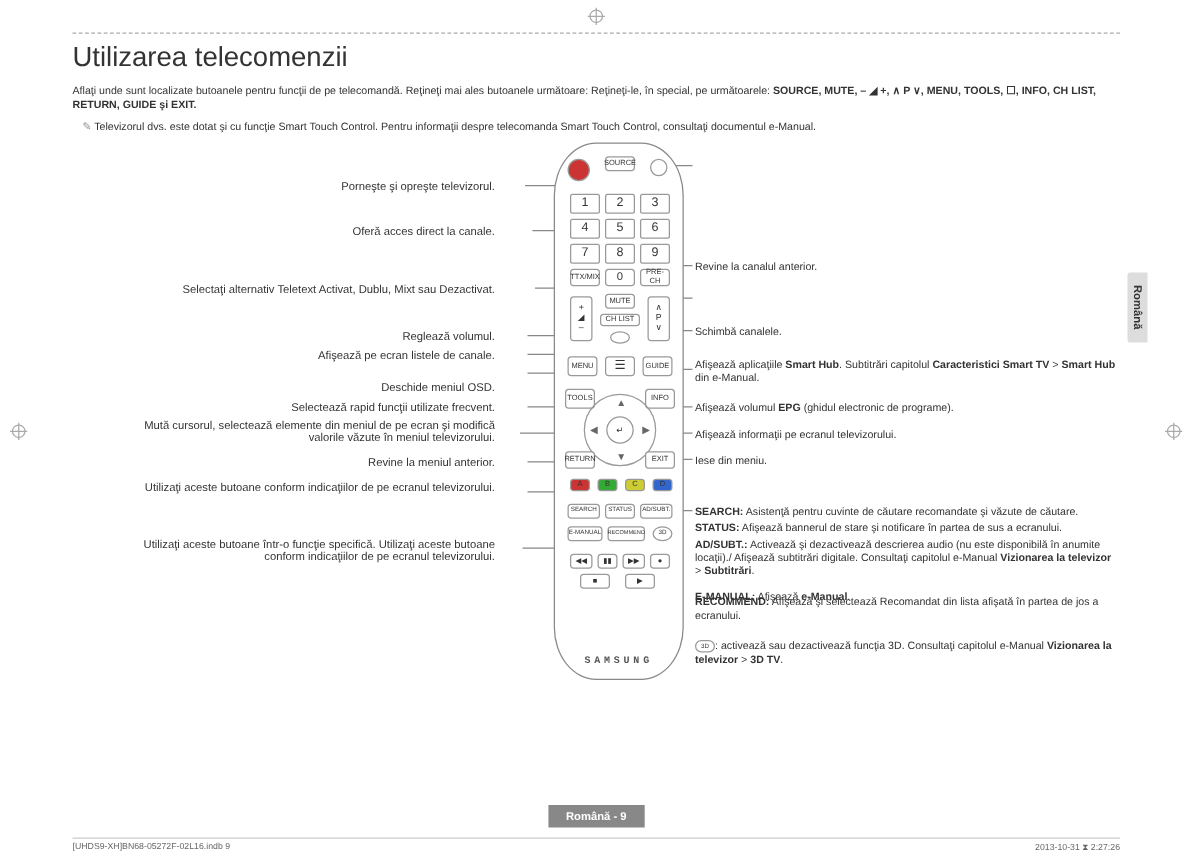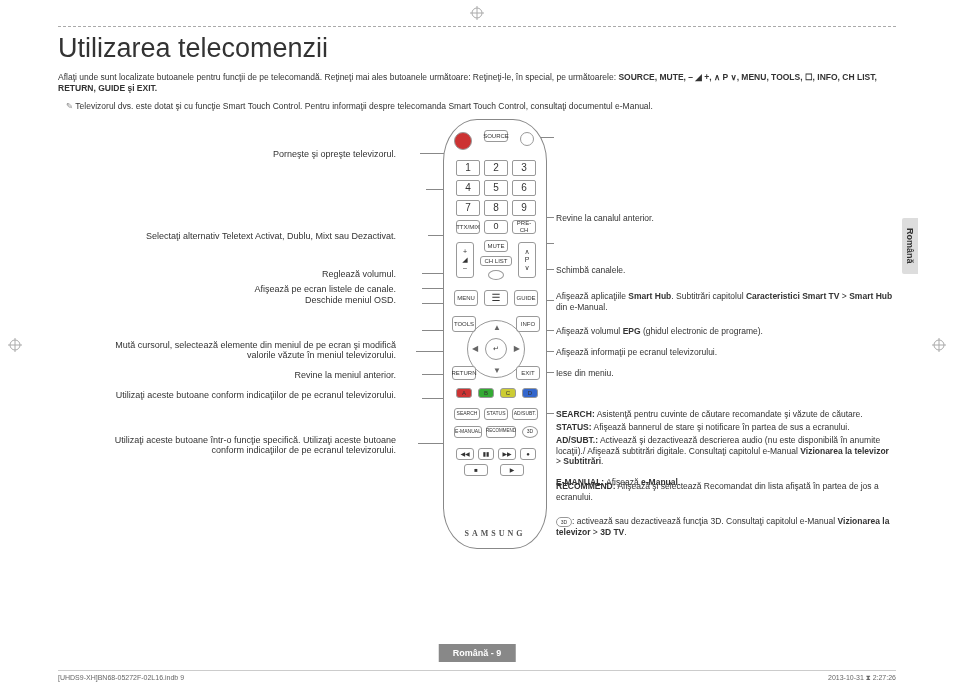--- a/index.html
+++ b/index.html
@@ -4,38 +4,38 @@
 <style>
 * { margin:0; padding:0; box-sizing:border-box; }
 body { width:954px; height:690px; font-family:Arial,Helvetica,sans-serif; font-size:9px; color:#333; background:#fff; position:relative; }
 .crop { position:absolute; color:#999; }
 .crop.top { top:6px; left:50%; transform:translateX(-50%); }
 .crop.left { top:50%; left:8px; transform:translateY(-50%); }
 .crop.right { top:50%; right:8px; transform:translateY(-50%); }
 .crop svg { display:block; }
 .page { padding:26px 58px 0 58px; }
 .hr-dash { border:none; border-top:1px dashed #aaa; margin-bottom:6px; }
-h1 { font-weight:300; font-size:27px; margin-bottom:8px; }
+h1 { font-weight:300; font-size:22px; margin-bottom:8px; }
 .intro { font-size:8.5px; line-height:1.35; margin-bottom:4px; }
 .intro b, .labels b, .rlabel b { font-weight:bold; }
 .note { font-size:8.5px; margin:6px 0 8px 8px; }
 .note::before { content:"✎ "; color:#888; }
 .diagram { position:relative; height:440px; }
 .remote { position:absolute; left:385px; top:0; width:104px; height:430px; border:1px solid #888; border-radius:34px 34px 34px 34px / 42px 42px 42px 42px; background:#fff; }
 .rcell { position:absolute; border:1px solid #999; font-size:6px; text-align:center; line-height:1.1; display:flex; align-items:center; justify-content:center; background:#fff; }
 .rnd { border-radius:3px; }
 .oval { border-radius:50%; }
 .numk { width:24px; height:16px; font-size:10px; border-radius:2px; }
 .llabel { position:absolute; right:500px; width:300px; text-align:right; }
 .rlabel { position:absolute; left:498px; width:340px; text-align:left; font-size:8.5px; line-height:1.25; }
 .line { position:absolute; height:1px; background:#888; }
 .tab { position:absolute; right:36px; top:218px; writing-mode:vertical-rl; font-size:9px; background:#ddd; padding:10px 3px; font-weight:bold; border-radius:2px 0 0 2px; }
 .pgnum { position:absolute; left:50%; transform:translateX(-50%); bottom:28px; background:#888; color:#fff; font-size:9px; padding:4px 14px; font-weight:bold; }
 .footer { position:absolute; bottom:8px; left:58px; right:58px; border-top:1px solid #ccc; font-size:7px; color:#666; display:flex; justify-content:space-between; padding-top:3px; }
-.brand { position:absolute; bottom:10px; left:50%; transform:translateX(-50%); letter-spacing:3px; font-size:8px; font-weight:bold; color:#555; font-family:Liberation Serif, serif;margin-top:28px; }
+.brand { position:absolute; bottom:10px; left:50%; transform:translateX(-50%); letter-spacing:3px; font-size:8px; font-weight:bold; color:#555; font-family:Liberation Mono, monospace;margin-top:28px; }
 .dpad { position:absolute; width:58px; height:58px; border:1px solid #999; border-radius:50%; left:23px; }
 .dpad .c { position:absolute; width:22px; height:22px; border:1px solid #999; border-radius:50%; left:17px; top:17px; font-size:7px; display:flex; align-items:center; justify-content:center; }
 .arrow { position:absolute; font-size:8px; color:#666; }
 .icon3d { width:16px; height:10px; border:1px solid #999; border-radius:5px; display:inline-block; vertical-align:middle; font-size:5px; line-height:8px; text-align:center; }
 </style>
 </head>
 <body>
 
 <div class="crop top">
     <svg width="14" height="14">
@@ -63,24 +63,26 @@
   <hr class="hr-dash">
   <h1>Utilizarea telecomenzii</h1>
   <p class="intro">
     <span>Aflaţi unde sunt localizate butoanele pentru funcţii de pe telecomandă. Reţineţi mai ales butoanele următoare: Reţineţi-le, în special, pe următoarele: </span><b>SOURCE, MUTE, – ◢ +, ∧ P ∨, MENU, TOOLS, ☐, INFO, CH LIST, RETURN, GUIDE şi EXIT.</b>
   </p>
   <p class="note">Televizorul dvs. este dotat şi cu funcţie Smart Touch Control. Pentru informaţii despre telecomanda Smart Touch Control, consultaţi documentul e-Manual.</p>
 
   <div class="diagram">
 
     <div class="llabel" style="top:30px">Porneşte şi opreşte televizorul.</div>
+    <div class="llabel" style="top:66px">Oferă acces direct la canale.</div>
     <div class="llabel" style="top:112px">Selectaţi alternativ Teletext Activat, Dublu, Mixt sau Dezactivat.</div>
     <div class="llabel" style="top:150px">Reglează volumul.</div>
     <div class="llabel" style="top:165px">Afişează pe ecran listele de canale.</div>
-    <div class="llabel" style="top:176px">Deschide meniul OSD.</div>
+    <div class="llabel" style="top:191px">Deschide meniul OSD.</div>
+    <div class="llabel" style="top:207px">Selectează rapid funcţii utilizate frecvent.</div>
     <div class="llabel" style="top:221px;">Mută cursorul, selectează elemente din meniul de pe ecran şi modifică valorile văzute în meniul televizorului.</div>
     <div class="llabel" style="top:251px">Revine la meniul anterior.</div>
     <div class="llabel" style="top:271px">Utilizaţi aceste butoane conform indicaţiilor de pe ecranul televizorului.</div>
     <div class="llabel" style="top:316px">Utilizaţi aceste butoane într-o funcţie specifică. Utilizaţi aceste butoane conform indicaţiilor de pe ecranul televizorului.</div>
 
     <div class="rlabel" style="top:94px">Revine la canalul anterior.</div>
     <div class="rlabel" style="top:146px">Schimbă canalele.</div>
     <div class="rlabel" style="top:172px">
       <span>Afişează aplicaţiile </span><b>Smart Hub</b><span>. Subtitrări capitolul </span><b>Caracteristici Smart TV</b><span> &gt; </span><b>Smart Hub</b><span> din e-Manual.</span>
     </div>

